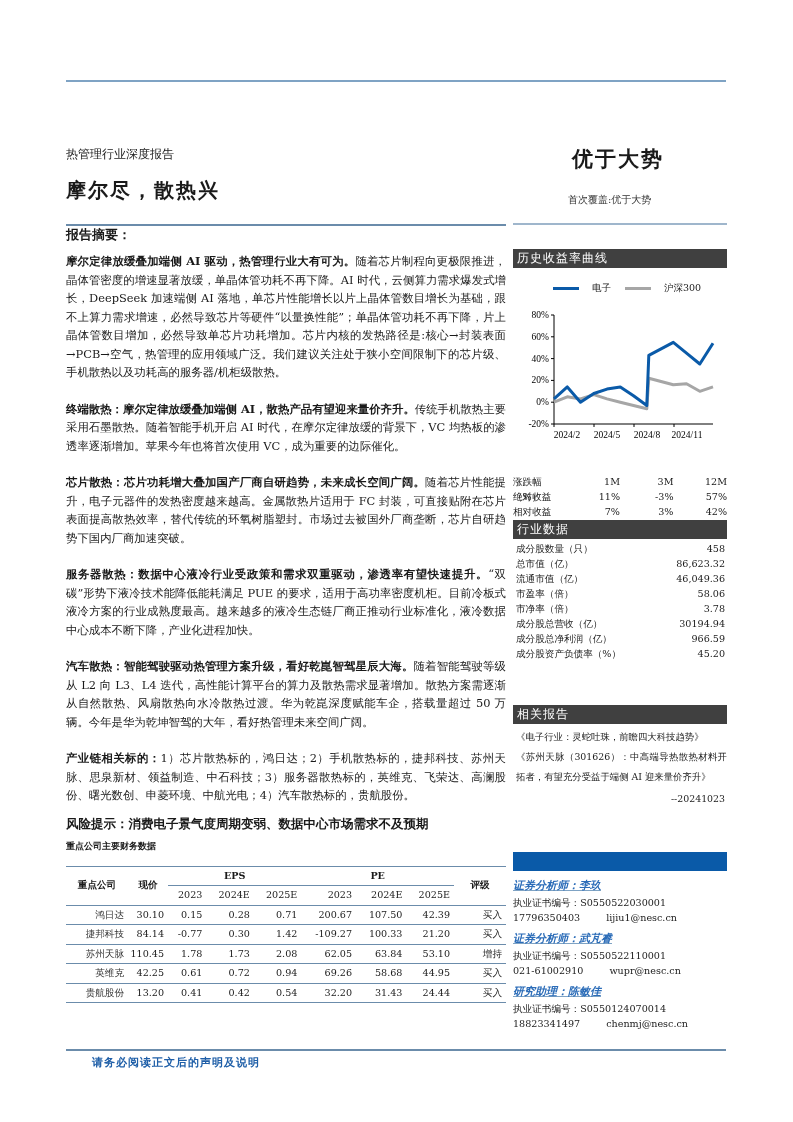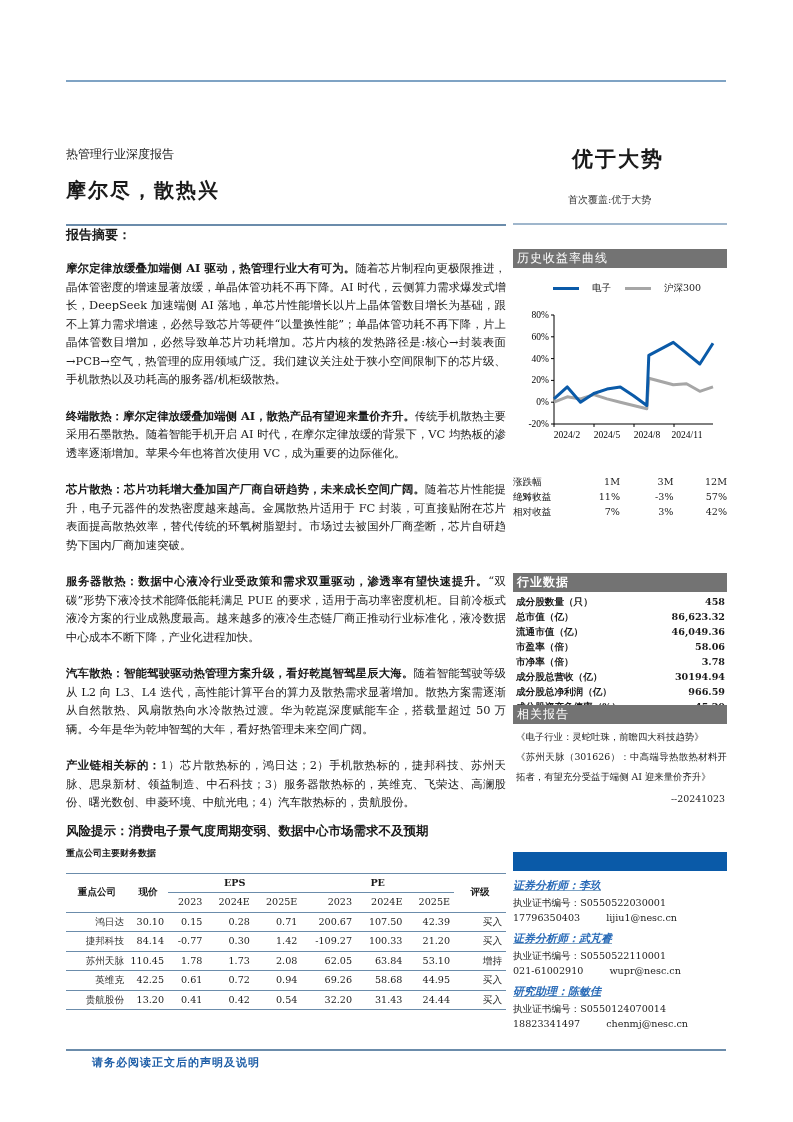--- a/index.html
+++ b/index.html
@@ -7,47 +7,47 @@
   body { position: relative; font-family: "DejaVu Serif", "Liberation Serif", serif; color: #1a1a1a; }
   .top-rule { position: absolute; left: 66px; top: 80px; width: 660px; height: 2px; background: #7fa3c4; }
   .report-type { position: absolute; left: 66px; top: 146px; font-size: 12px; color: #222; }
   .title { position: absolute; left: 66px; top: 177px; font-size: 20px; font-weight: bold; letter-spacing: 2px; }
   .rating { position: absolute; left: 572px; top: 145px; font-size: 21px; font-weight: bold; letter-spacing: 2px; }
   .rating-sub { position: absolute; left: 568px; top: 193px; font-size: 10px; color: #333; }
   .rule-left { position: absolute; left: 66px; top: 224px; width: 440px; height: 1.5px; background: #6b8cab; }
   .rule-right { position: absolute; left: 513px; top: 223px; width: 214px; height: 2px; background: #9fb6cc; }
 
   .main { position: absolute; left: 66px; top: 226px; width: 440px; font-size: 11.4px; line-height: 18.5px; text-align: justify; }
-  .main h2 { font-size: 13px; font-weight: bold; line-height: 18px; margin-bottom: 15px; }
+  .main h2 { font-size: 13px; font-weight: bold; line-height: 18px; margin-bottom: 8px; }
   .main p { margin-bottom: 18px; }
   .main b { font-weight: bold; }
   .risk { font-size: 12.5px; font-weight: bold; margin-top: -8px; margin-bottom: 4px; }
   .tbl-caption { font-size: 9px; font-weight: bold; margin-bottom: 10px; }
 
   table.fin { width: 440px; border-collapse: collapse; font-size: 9.6px; }
   table.fin th { font-weight: bold; text-align: center; height: 16px; }
   table.fin .top-border { border-top: 1.5px solid #6b8cab; }
   table.fin td { height: 16.7px; text-align: right; padding-right: 4px; border-bottom: 1px solid #6b8cab; }
   table.fin .subhead td, table.fin .subhead th { font-weight: normal; text-align: right; padding-right: 4px; border-bottom: 1.5px solid #6b8cab; }
   table.fin .grp { border-bottom: 1px solid #6b8cab; }
   table.fin td.cname { color: #333; }
 
   .side { position: absolute; left: 513px; width: 214px; }
-  .side-header { background: #737373; color: #fff; font-size: 12px; height: 19px; line-height: 19px; padding-left: 4px; letter-spacing: 1px; }
+  .side-header { background: #404040; color: #fff; font-size: 12px; height: 19px; line-height: 19px; padding-left: 4px; letter-spacing: 1px; }
   .chart-box { position: absolute; left: 513px; top: 270px; width: 214px; height: 176px; }
   .legend { position: absolute; top: 12px; left: 40px; font-size: 9.5px; display: flex; gap: 14px; align-items: center; }
   .legend .item { display: flex; align-items: center; gap: 13px; }
   .legend .swatch { width: 26px; height: 3px; display: inline-block; }
 
   .perf { position: absolute; left: 513px; top: 474px; width: 214px; font-size: 9.6px; }
   .perf .row { display: flex; height: 15px; line-height: 15px; }
   .perf .row span:first-child { width: 82px; text-align: left; }
   .perf .row span { flex: 1; text-align: right; }
 
-  .ind { position: absolute; left: 513px; top: 573px; width: 214px; font-size: 9.6px; font-weight: bold; }
+  .ind { position: absolute; left: 513px; top: 520px; width: 214px; font-size: 9.6px; }
   .ind .row { display: flex; justify-content: space-between; height: 15px; line-height: 15px; padding-left: 3px; padding-right: 2px; }
 
   .rel { position: absolute; left: 513px; top: 705px; width: 214px; font-size: 9.4px; }
   .rel .item { line-height: 20px; text-align: justify; padding-left: 3px; }
   .rel .date { text-align: right; line-height: 24px; padding-right: 2px; }
 
   .blue-bar { position: absolute; left: 513px; top: 852px; width: 214px; height: 19px; background: #0a5aa8; }
   .analyst { position: absolute; left: 513px; width: 214px; font-size: 9.6px; }
   .analyst .name { color: #2b6cb8; font-weight: bold; font-size: 11px; font-style: italic; line-height: 18px; text-decoration: underline; text-decoration-color: #7fa3c4; }
   .analyst .line { line-height: 15px; }

